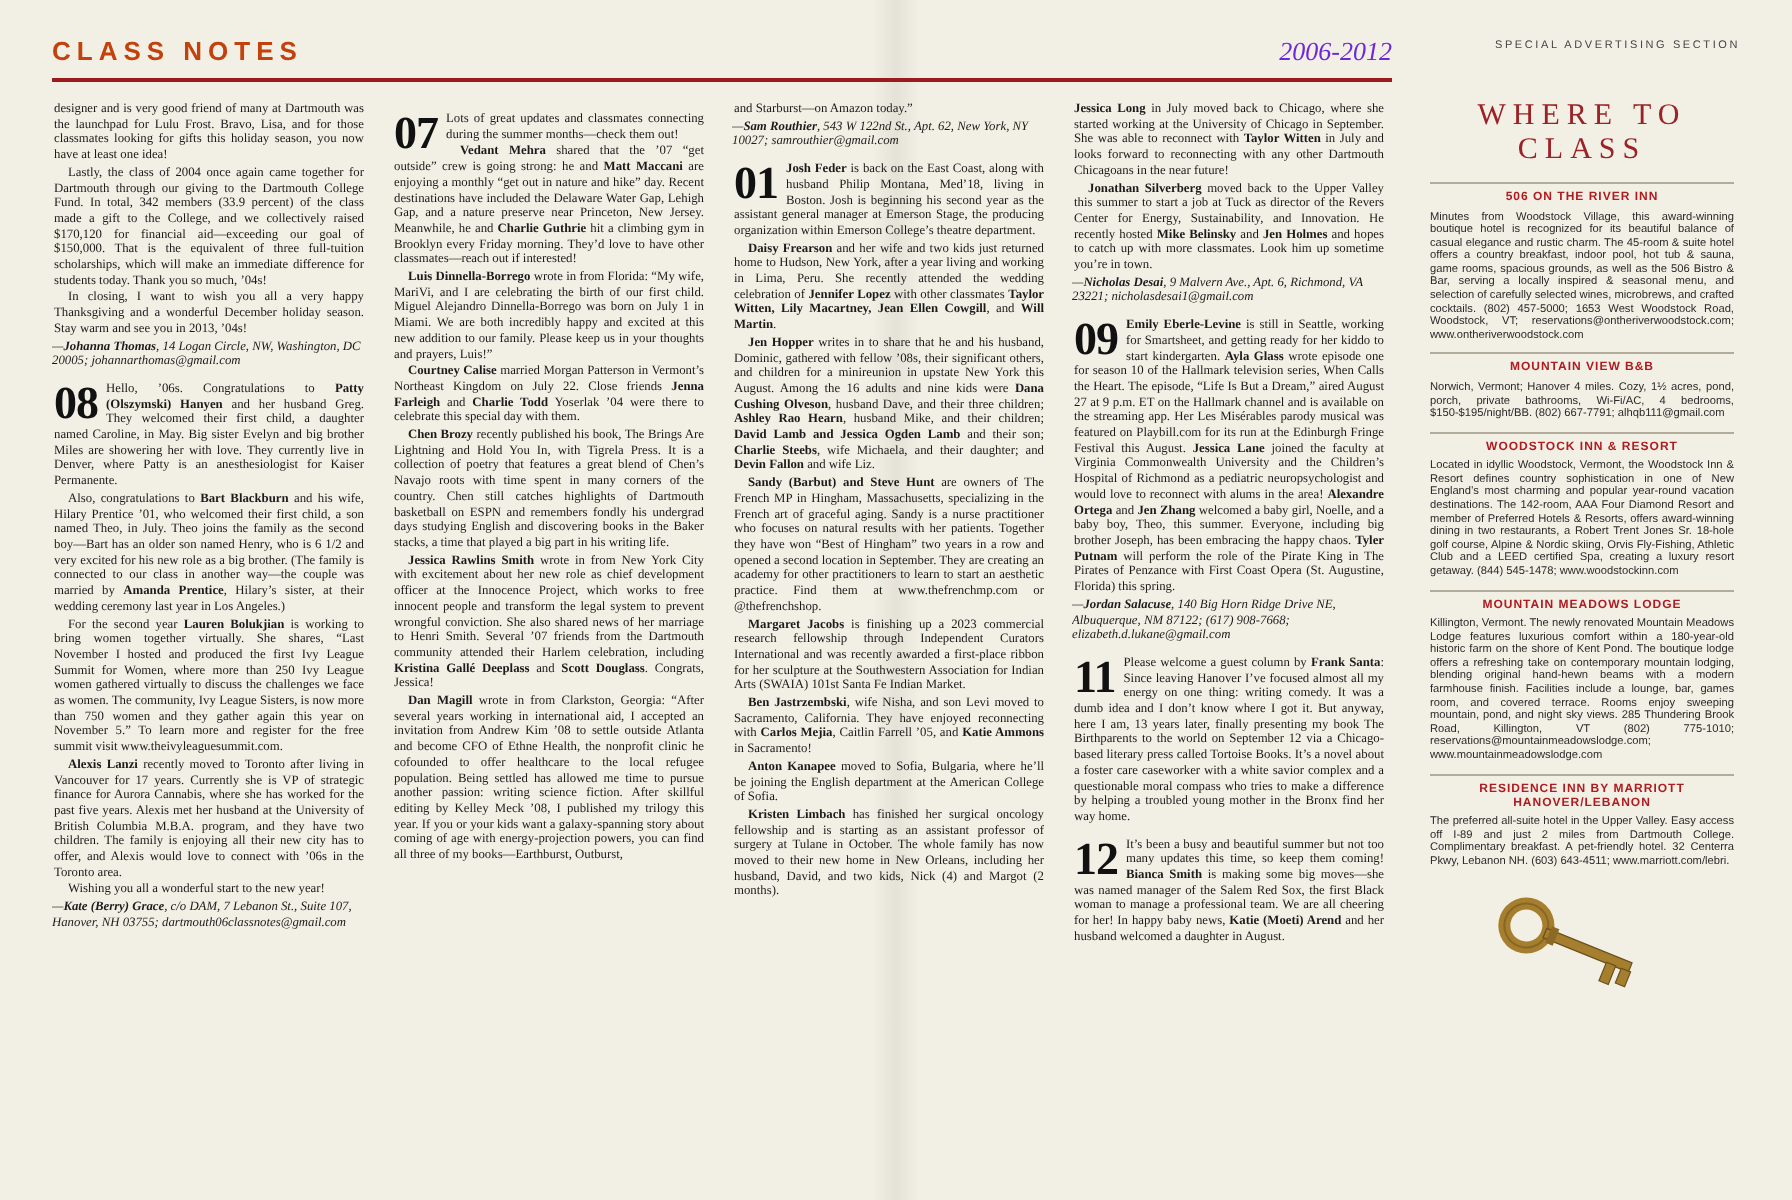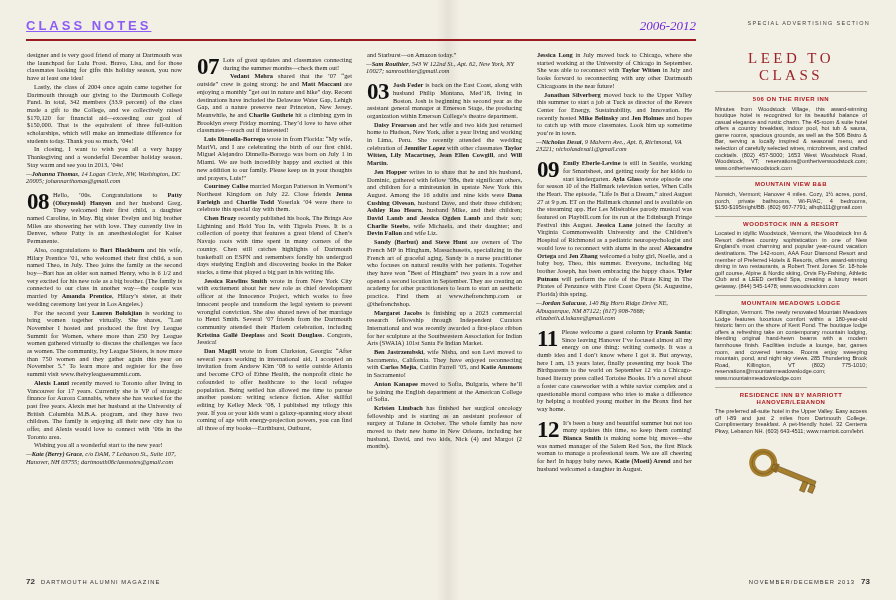--- a/index.html
+++ b/index.html
@@ -6,21 +6,21 @@
   body{width:896px;height:600px;background:#ece9df;overflow:hidden;}
   .page{position:relative;width:896px;height:600px;background:#f2efe5;box-sizing:border-box;
         padding:18px 26px 14px 26px;display:flex;flex-direction:column;
         font-family:"Liberation Serif",serif;color:#1c1c1c;}
   .page::after{content:"";position:absolute;left:436px;top:0;width:24px;height:100%;
         background:linear-gradient(90deg,rgba(0,0,0,0) 0%,rgba(60,50,30,0.07) 50%,rgba(0,0,0,0) 100%);
         pointer-events:none;}
   
   .hdr{display:flex;align-items:baseline;}
   .hdr-main{width:670px;display:flex;justify-content:space-between;align-items:baseline;}
-  .mast{font:bold 13px "Liberation Sans",sans-serif;letter-spacing:3px;color:#8b5cf6;text-decoration:underline;}
+  .mast{font:bold 13px "Liberation Sans",sans-serif;letter-spacing:3px;color:#c2410c;}
   .yearrange{font:italic 13px "Liberation Serif",serif;color:#6d28d9;}
   .advlabel{flex:1;text-align:right;font:5.5px "Liberation Sans",sans-serif;
         letter-spacing:1.3px;color:#444;align-self:flex-start;padding-top:2px;}
   .redrule{height:2px;background:#9c1b1e;width:670px;margin:5px 0 9px 0;}
   
   .main{flex:1;display:flex;min-height:0;}
   .columns{display:flex;gap:13px;}
   .col{width:157px;height:482px;overflow:hidden;}
   .para{font-size:6.4px;line-height:7.7px;text-align:justify;margin:1px;text-indent:7px;color:#1b1b1b;}
   .para b{font-weight:bold;}
@@ -78,21 +78,21 @@
           <p class="para"><b>Vedant Mehra</b> shared that the ’07 “get outside” crew is going strong: he and <b>Matt Maccani</b> are enjoying a monthly “get out in nature and hike” day. Recent destinations have included the Delaware Water Gap, Lehigh Gap, and a nature preserve near Princeton, New Jersey. Meanwhile, he and <b>Charlie Guthrie</b> hit a climbing gym in Brooklyn every Friday morning. They’d love to have other classmates—reach out if interested!</p>
           <p class="para"><b>Luis Dinnella-Borrego</b> wrote in from Florida: “My wife, MariVi, and I are celebrating the birth of our first child. Miguel Alejandro Dinnella-Borrego was born on July 1 in Miami. We are both incredibly happy and excited at this new addition to our family. Please keep us in your thoughts and prayers, Luis!”</p>
           <p class="para"><b>Courtney Calise</b> married Morgan Patterson in Vermont’s Northeast Kingdom on July 22. Close friends <b>Jenna Farleigh</b> and <b>Charlie Todd</b> Yoserlak ’04 were there to celebrate this special day with them.</p>
           <p class="para"><b>Chen Brozy</b> recently published his book, The Brings Are Lightning and Hold You In, with Tigrela Press. It is a collection of poetry that features a great blend of Chen’s Navajo roots with time spent in many corners of the country. Chen still catches highlights of Dartmouth basketball on ESPN and remembers fondly his undergrad days studying English and discovering books in the Baker stacks, a time that played a big part in his writing life.</p>
           <p class="para"><b>Jessica Rawlins Smith</b> wrote in from New York City with excitement about her new role as chief development officer at the Innocence Project, which works to free innocent people and transform the legal system to prevent wrongful conviction. She also shared news of her marriage to Henri Smith. Several ’07 friends from the Dartmouth community attended their Harlem celebration, including <b>Kristina Gallé Deeplass</b> and <b>Scott Douglass</b>. Congrats, Jessica!</p>
           <p class="para"><b>Dan Magill</b> wrote in from Clarkston, Georgia: “After several years working in international aid, I accepted an invitation from Andrew Kim ’08 to settle outside Atlanta and become CFO of Ethne Health, the nonprofit clinic he cofounded to offer healthcare to the local refugee population. Being settled has allowed me time to pursue another passion: writing science fiction. After skillful editing by Kelley Meck ’08, I published my trilogy this year. If you or your kids want a galaxy-spanning story about coming of age with energy-projection powers, you can find all three of my books—Earthburst, Outburst,</p>
         </div>
       <div class="col">
           <p class="para cont">and Starburst—on Amazon today.”</p>
           <p class="para sig">—<b>Sam Routhier</b>, 543 W 122nd St., Apt. 62, New York, NY 10027; samrouthier@gmail.com</p>
-          <p class="para lead"><span class="dropnum">03</span><b>Josh Feder</b> is back on the East Coast, along with husband Philip Montana, Med’18, living in Boston. Josh is beginning his second year as the assistant general manager at Emerson Stage, the producing organization within Emerson College’s theatre department.</p>
+          <p class="para lead"><span class="dropnum">01</span><b>Josh Feder</b> is back on the East Coast, along with husband Philip Montana, Med’18, living in Boston. Josh is beginning his second year as the assistant general manager at Emerson Stage, the producing organization within Emerson College’s theatre department.</p>
           <p class="para"><b>Daisy Frearson</b> and her wife and two kids just returned home to Hudson, New York, after a year living and working in Lima, Peru. She recently attended the wedding celebration of <b>Jennifer Lopez</b> with other classmates <b>Taylor Witten, Lily Macartney, Jean Ellen Cowgill</b>, and <b>Will Martin</b>.</p>
           <p class="para"><b>Jen Hopper</b> writes in to share that he and his husband, Dominic, gathered with fellow ’08s, their significant others, and children for a minireunion in upstate New York this August. Among the 16 adults and nine kids were <b>Dana Cushing Olveson</b>, husband Dave, and their three children; <b>Ashley Rao Hearn</b>, husband Mike, and their children; <b>David Lamb and Jessica Ogden Lamb</b> and their son; <b>Charlie Steebs</b>, wife Michaela, and their daughter; and <b>Devin Fallon</b> and wife Liz.</p>
           <p class="para"><b>Sandy (Barbut) and Steve Hunt</b> are owners of The French MP in Hingham, Massachusetts, specializing in the French art of graceful aging. Sandy is a nurse practitioner who focuses on natural results with her patients. Together they have won “Best of Hingham” two years in a row and opened a second location in September. They are creating an academy for other practitioners to learn to start an aesthetic practice. Find them at www.thefrenchmp.com or @thefrenchshop.</p>
           <p class="para"><b>Margaret Jacobs</b> is finishing up a 2023 commercial research fellowship through Independent Curators International and was recently awarded a first-place ribbon for her sculpture at the Southwestern Association for Indian Arts (SWAIA) 101st Santa Fe Indian Market.</p>
           <p class="para"><b>Ben Jastrzembski</b>, wife Nisha, and son Levi moved to Sacramento, California. They have enjoyed reconnecting with <b>Carlos Mejia</b>, Caitlin Farrell ’05, and <b>Katie Ammons</b> in Sacramento!</p>
           <p class="para"><b>Anton Kanapee</b> moved to Sofia, Bulgaria, where he’ll be joining the English department at the American College of Sofia.</p>
           <p class="para"><b>Kristen Limbach</b> has finished her surgical oncology fellowship and is starting as an assistant professor of surgery at Tulane in October. The whole family has now moved to their new home in New Orleans, including her husband, David, and two kids, Nick (4) and Margot (2 months).</p>
         </div>
       <div class="col">
           <p class="para cont"><b>Jessica Long</b> in July moved back to Chicago, where she started working at the University of Chicago in September. She was able to reconnect with <b>Taylor Witten</b> in July and looks forward to reconnecting with any other Dartmouth Chicagoans in the near future!</p>
@@ -100,21 +100,21 @@
           <p class="para sig">—<b>Nicholas Desai</b>, 9 Malvern Ave., Apt. 6, Richmond, VA 23221; nicholasdesai1@gmail.com</p>
           <p class="para lead"><span class="dropnum">09</span><b>Emily Eberle-Levine</b> is still in Seattle, working for Smartsheet, and getting ready for her kiddo to start kindergarten. <b>Ayla Glass</b> wrote episode one for season 10 of the Hallmark television series, When Calls the Heart. The episode, “Life Is But a Dream,” aired August 27 at 9 p.m. ET on the Hallmark channel and is available on the streaming app. Her Les Misérables parody musical was featured on Playbill.com for its run at the Edinburgh Fringe Festival this August. <b>Jessica Lane</b> joined the faculty at Virginia Commonwealth University and the Children’s Hospital of Richmond as a pediatric neuropsychologist and would love to reconnect with alums in the area! <b>Alexandre Ortega</b> and <b>Jen Zhang</b> welcomed a baby girl, Noelle, and a baby boy, Theo, this summer. Everyone, including big brother Joseph, has been embracing the happy chaos. <b>Tyler Putnam</b> will perform the role of the Pirate King in The Pirates of Penzance with First Coast Opera (St. Augustine, Florida) this spring.</p>
           <p class="para sig">—<b>Jordan Salacuse</b>, 140 Big Horn Ridge Drive NE, Albuquerque, NM 87122; (617) 908-7668; elizabeth.d.lukane@gmail.com</p>
           <p class="para lead"><span class="dropnum">11</span>Please welcome a guest column by <b>Frank Santa</b>: Since leaving Hanover I’ve focused almost all my energy on one thing: writing comedy. It was a dumb idea and I don’t know where I got it. But anyway, here I am, 13 years later, finally presenting my book The Birthparents to the world on September 12 via a Chicago-based literary press called Tortoise Books. It’s a novel about a foster care caseworker with a white savior complex and a questionable moral compass who tries to make a difference by helping a troubled young mother in the Bronx find her way home.</p>
           <p class="para lead"><span class="dropnum">12</span>It’s been a busy and beautiful summer but not too many updates this time, so keep them coming! <b>Bianca Smith</b> is making some big moves—she was named manager of the Salem Red Sox, the first Black woman to manage a professional team. We are all cheering for her! In happy baby news, <b>Katie (Moeti) Arend</b> and her husband welcomed a daughter in August.</p>
         </div>
     </div>
 
     <aside class="sidebar">
       <h2 class="sb-title">
-        <span>LEED TO</span><br>
+        <span>WHERE TO</span><br>
         <span>CLASS</span>
       </h2>
       <div>
           <div class="ad">
             <h3>506 ON THE RIVER INN</h3>
             <p>Minutes from Woodstock Village, this award-winning boutique hotel is recognized for its beautiful balance of casual elegance and rustic charm. The 45-room &amp; suite hotel offers a country breakfast, indoor pool, hot tub &amp; sauna, game rooms, spacious grounds, as well as the 506 Bistro &amp; Bar, serving a locally inspired &amp; seasonal menu, and selection of carefully selected wines, microbrews, and crafted cocktails. (802) 457-5000; 1653 West Woodstock Road, Woodstock, VT; reservations@ontheriverwoodstock.com; www.ontheriverwoodstock.com</p>
           </div>
           <div class="ad">
             <h3>MOUNTAIN VIEW B&amp;B</h3>
             <p>Norwich, Vermont; Hanover 4 miles. Cozy, 1½ acres, pond, porch, private bathrooms, Wi-Fi/AC, 4 bedrooms, $150-$195/night/BB. (802) 667-7791; alhqb111@gmail.com</p>
@@ -140,24 +140,14 @@
             <rect x="28" y="26.5" width="46" height="5" fill="#a57e2e" stroke="#6b4f1d" stroke-width="0.6"></rect>
             <rect x="30" y="24.5" width="4" height="9" fill="#8c6a25"></rect>
             <rect x="62" y="31" width="5" height="10" fill="#a57e2e" stroke="#6b4f1d" stroke-width="0.6"></rect>
             <rect x="70" y="31" width="5" height="8" fill="#a57e2e" stroke="#6b4f1d" stroke-width="0.6"></rect>
           </g>
         </svg>
       </div>
     </aside>
   </div>
 
-  <div class="ftr">
-    <span class="grp">
-      <span class="folio">72</span>
-      <span>DARTMOUTH ALUMNI MAGAZINE</span>
-    </span>
-    <span class="grp">
-      <span>NOVEMBER/DECEMBER 2013</span>
-      <span class="folio">73</span>
-    </span>
-  </div>
 
 </div>
 
 </body></html>

